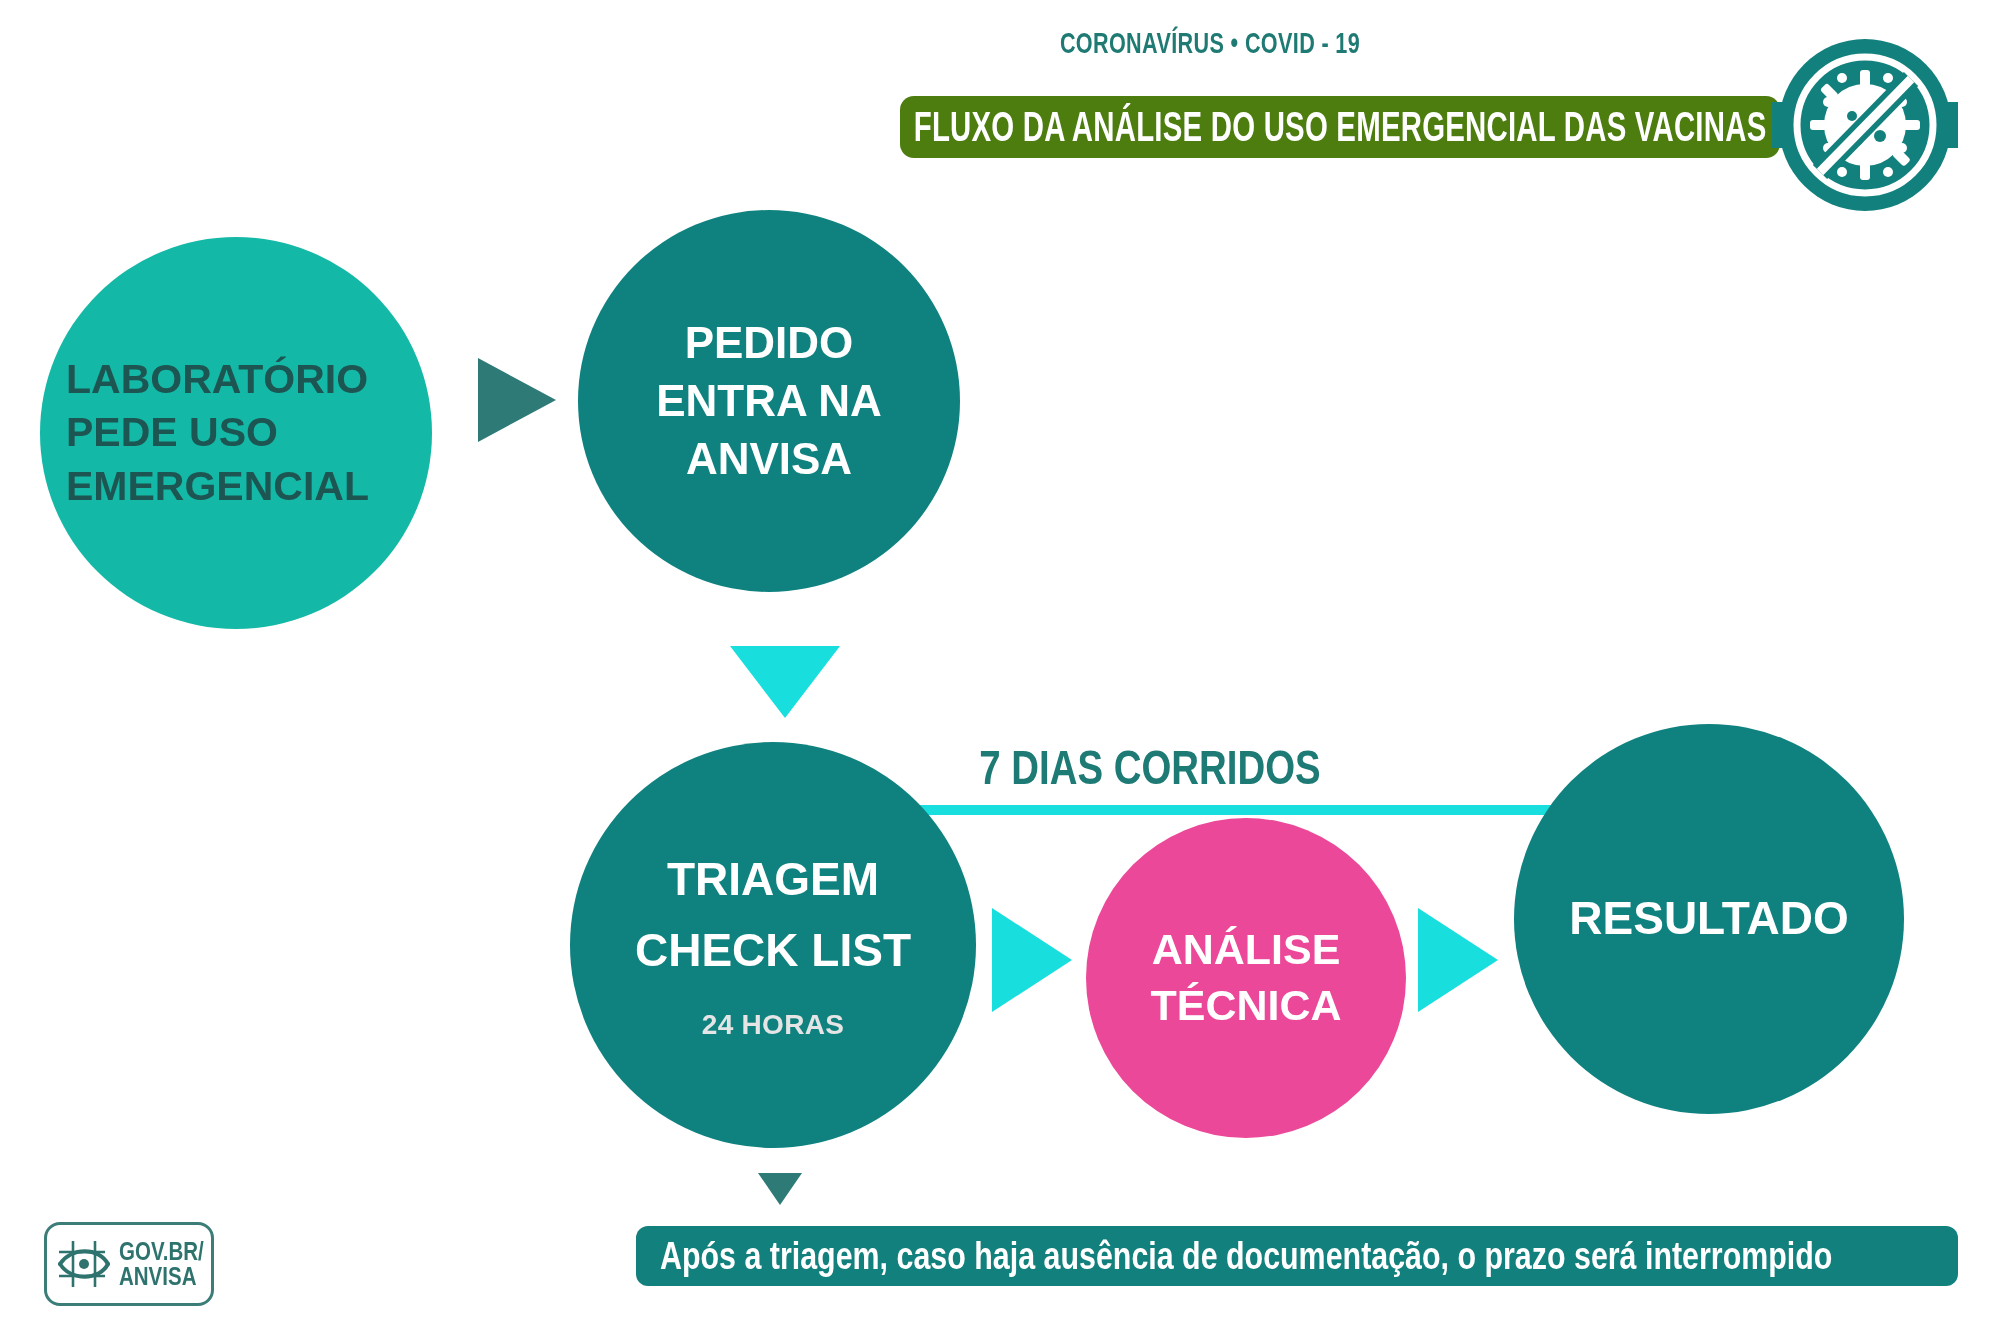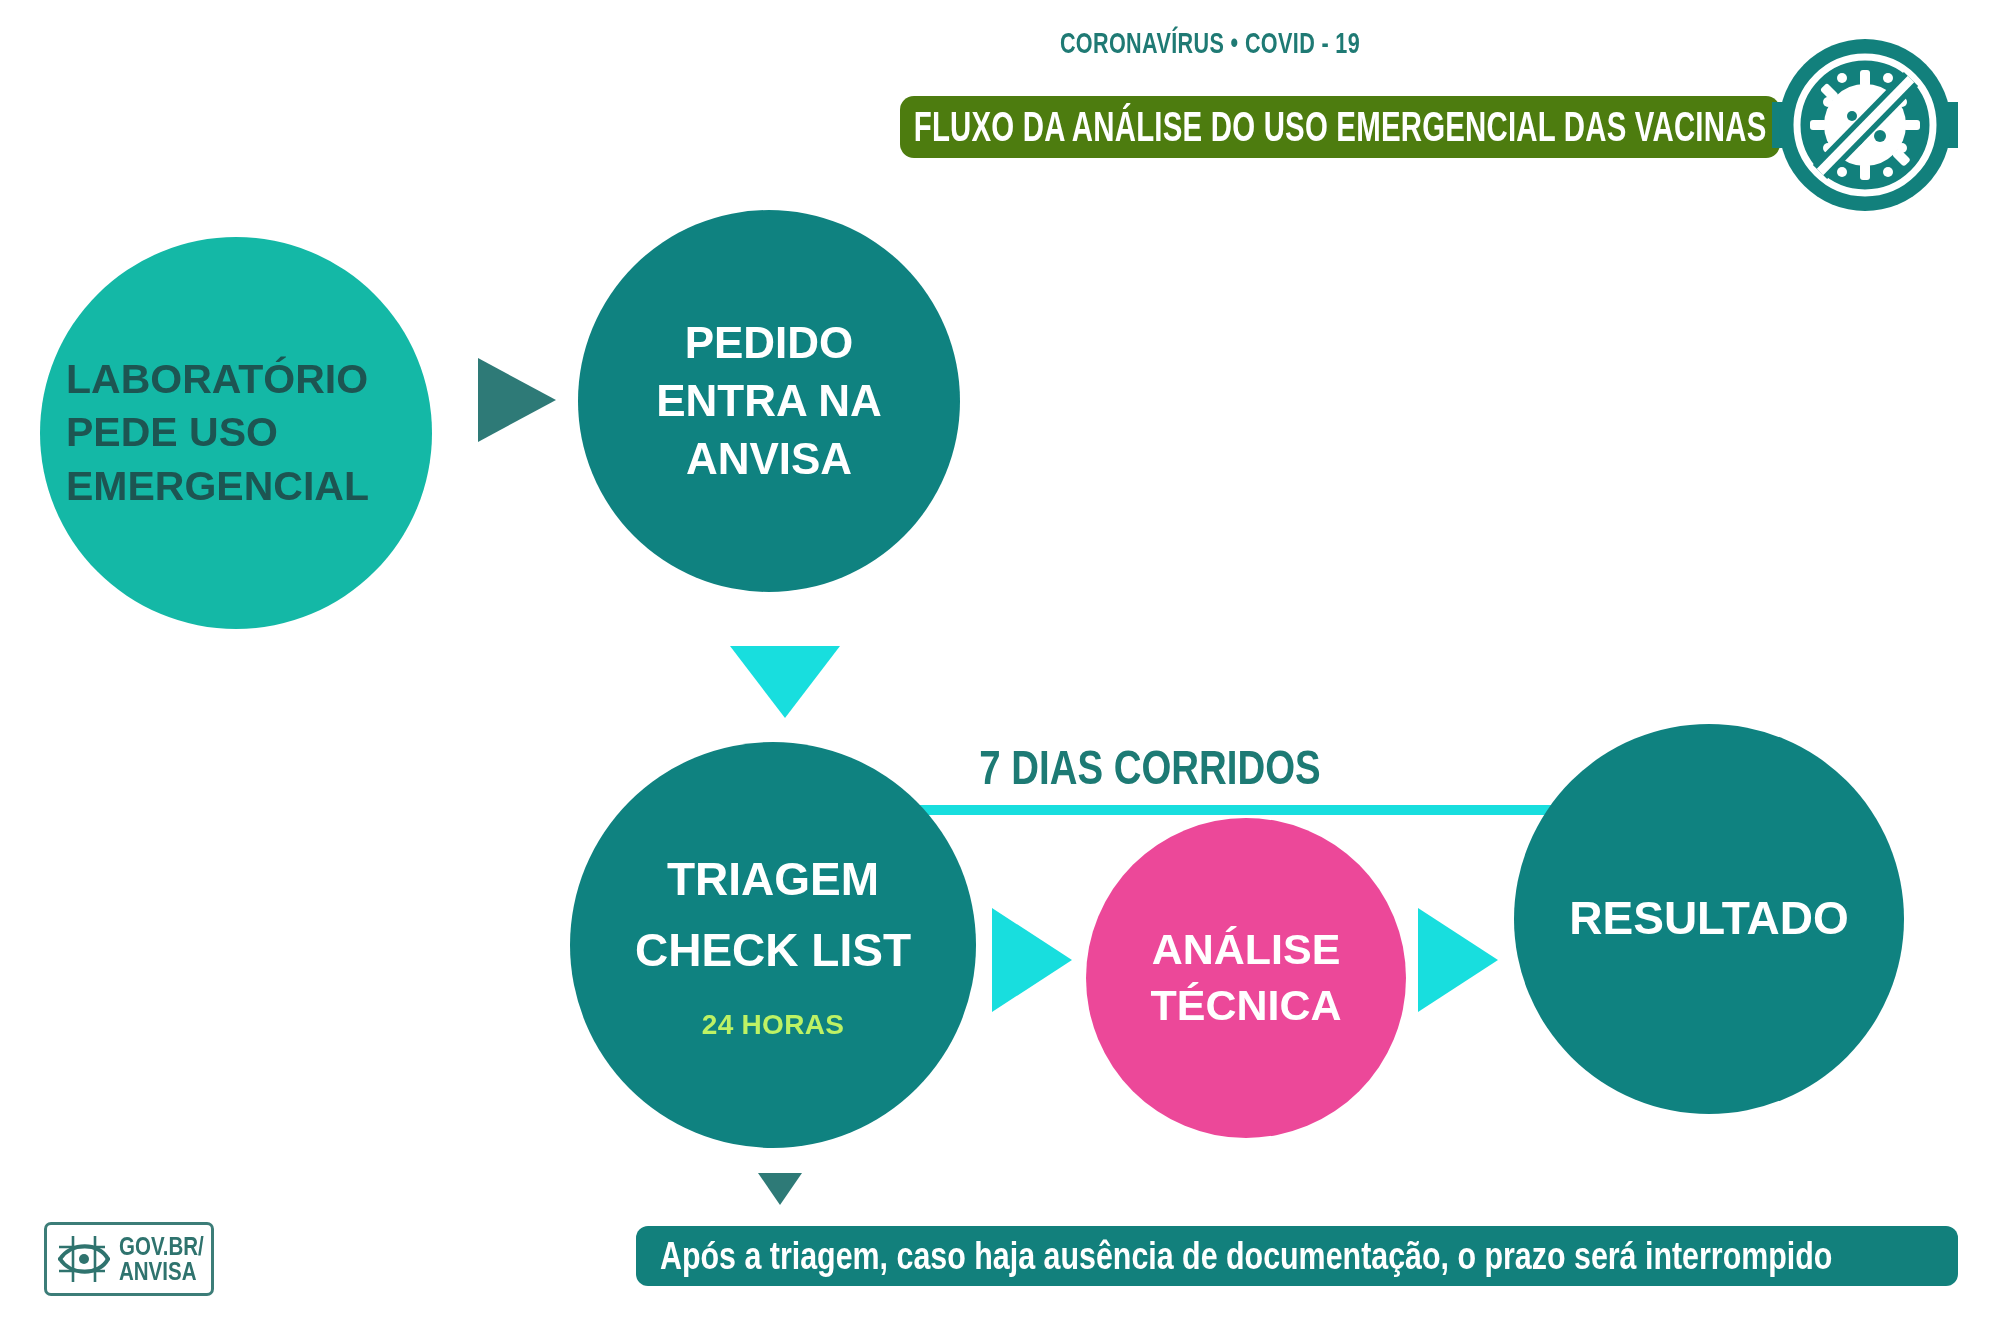--- a/index.html
+++ b/index.html
@@ -100,21 +100,21 @@
     width: 406px; height: 406px;
     background: #0f8280;
     color: #ffffff;
     font-weight: bold;
     font-size: 46px;
     line-height: 1.55;
   }
   .c-triagem .sub {
     margin-top: 16px;
     font-size: 28px;
-    color: #bef264;
+    color: #e5e5e5;
     font-weight: bold;
     letter-spacing: 0.3px;
   }
   .c-analise {
     left: 1086px; top: 818px;
     width: 320px; height: 320px;
     background: #ec4899;
     color: #ffffff;
     font-weight: bold;
     font-size: 43px;
@@ -218,23 +218,23 @@
     color: #ffffff;
     white-space: nowrap;
     transform: scaleX(0.80);
     transform-origin: left center;
   }
 
   
   .gov-logo {
     position: absolute;
     left: 44px; top: 1222px;
-    width: 170px; height: 74px;
+    width: 170px; height: 84px;
     border: 3px solid #3c7d78;
-    border-radius: 7px;
+    border-radius: 16px;
     box-sizing: border-box;
     display: flex;
     align-items: center;
     gap: 6px;
     padding: 8px 8px;
     background: #ffffff;
   }
   .gov-mark { width: 58px; height: 52px; flex: 0 0 auto; }
   .gov-words {
     font-family: "Liberation Sans Narrow", "Liberation Sans", sans-serif;

